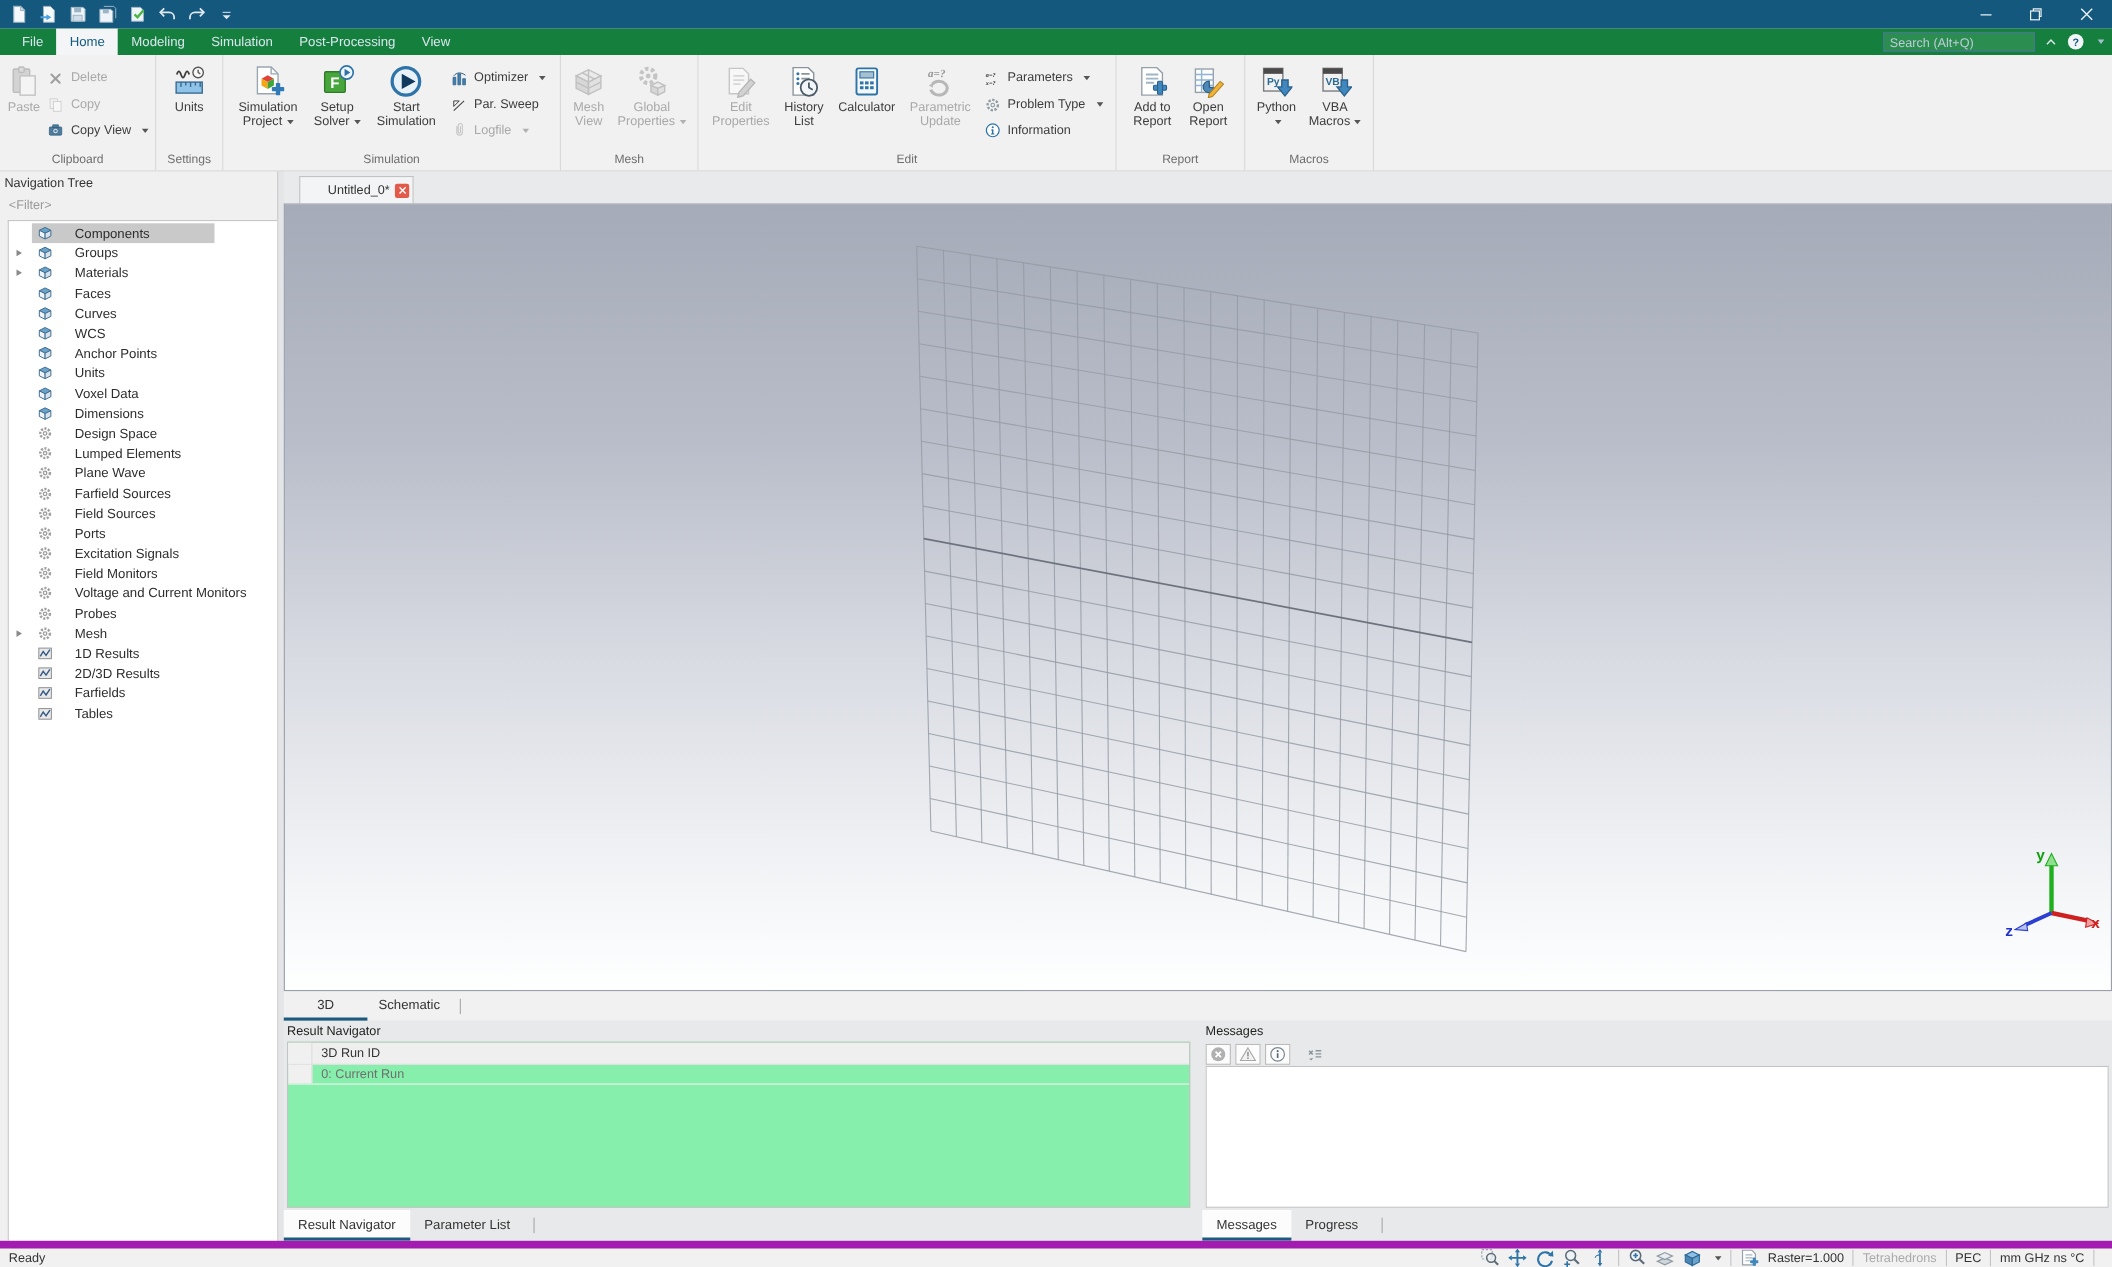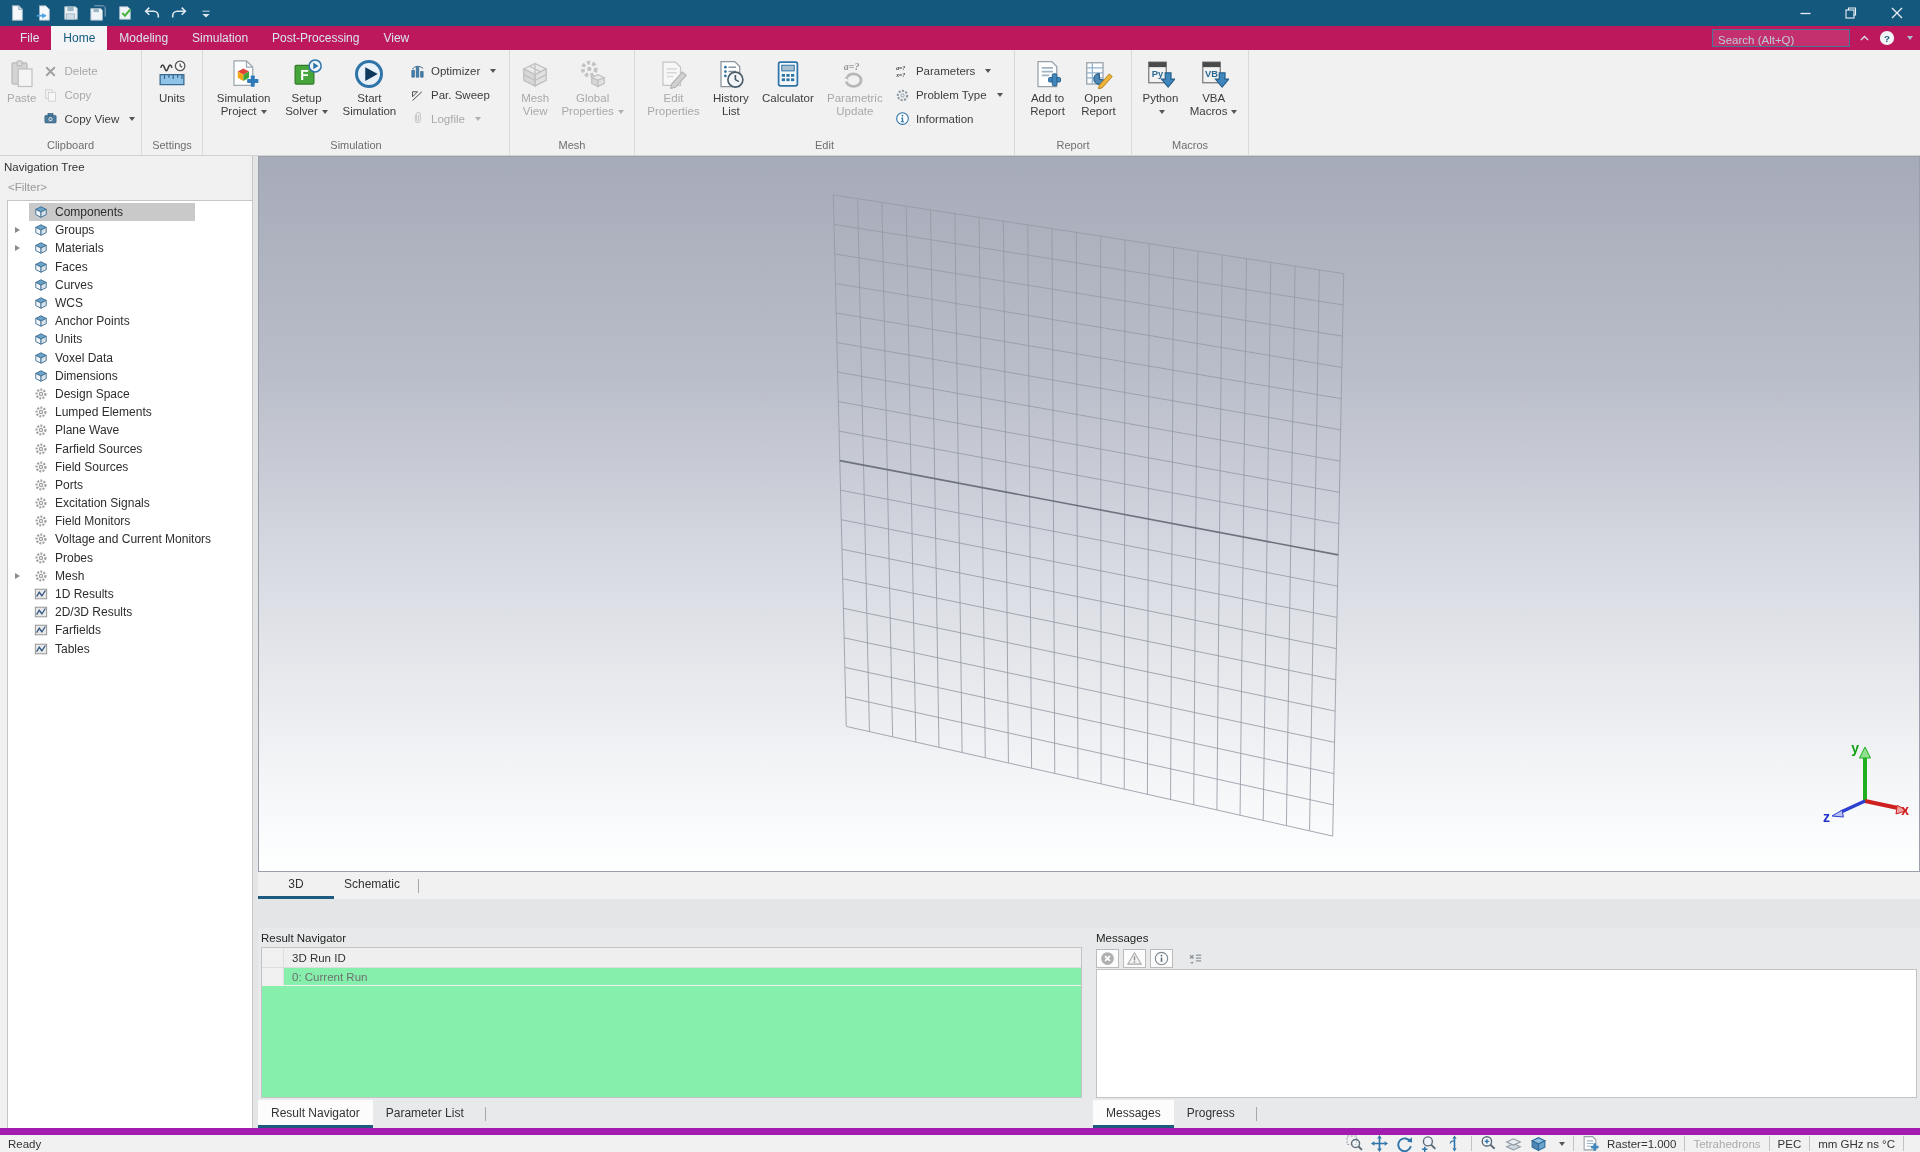--- a/index.html
+++ b/index.html
@@ -12,21 +12,21 @@
 .dd{width:0;height:0;border-left:3.5px solid transparent;border-right:3.5px solid transparent;border-top:4px solid #555;display:inline-block;margin-left:4px;vertical-align:middle}
 .dd.light{border-top-color:#a9bfcf}
 
 .titlebar{height:26px;background:#15587e;position:relative;display:flex;align-items:center}
 .qat{display:flex;align-items:center;gap:9px;padding-left:8px;position:relative;z-index:2}
 .qat-btn{width:18px;height:18px;display:inline-flex}
 .win-title{position:absolute;left:0;right:0;text-align:center;color:#eaf1f6;font-size:12px}
 .win-controls{margin-left:auto;display:flex;height:100%;position:relative;z-index:2}
 .winbtn{width:46px;height:100%;display:flex;align-items:center;justify-content:center}
 
-.menubar{height:24px;background:#be185d;display:flex;position:relative}
+.menubar{height:24px;background:#15803d;display:flex;position:relative}
 .menu-tabs{display:flex;padding-left:8px}
 .mtab{padding:0 12px;line-height:24px;color:#d9e6ef;font-size:12px;white-space:nowrap}
 .mtab.active{background:#f3f5f6;color:#155a80}
 .menu-right{position:absolute;right:7px;top:0;height:24px;display:flex;align-items:center;gap:8px}
 .searchbox{width:138px;height:18px;background:rgba(255,255,255,.10);border:1px solid #46759a;display:flex;align-items:flex-end}
 .searchbox input{flex:1;min-width:0;background:transparent;border:none;outline:none;color:#dfe8ef;font-size:11.5px;padding:0 5px;font-family:inherit}
 .searchbox input::placeholder{color:#bccdd9}
 .search-icn{width:14px;height:14px;margin-right:4px;flex:none}
 .mbtn{display:inline-flex;align-items:center}
 .mbtn svg{display:block}
@@ -51,21 +51,21 @@
 [data-name="ribbon-group-report"]{width:117px}
 [data-name="ribbon-group-macros"]{width:117px}
 
 .main{position:relative;height:972px;background:#e4e5e6}
 .navpanel{position:absolute;left:0;top:0;bottom:0;width:253px;background:#f0f0f0;border-right:1px solid #c6c6c6}
 .navpanel-head{height:20px;display:flex;align-items:center;justify-content:space-between;padding:2px 8px 0 4px;font-size:11.5px;color:#333}
 .navfilter{height:22px;line-height:22px;padding-left:8px;color:#9a9a9a;font-size:11.5px}
 .tree{position:absolute;top:44px;left:7px;right:0;bottom:0;background:#fff;border:1px solid #c6c6c6;border-right:none;border-bottom:none;padding-top:2px;overflow:hidden}
 .trow{height:18.2px;display:flex;align-items:center;position:relative;padding-left:21px;font-size:12px;color:#2d2d2d}
 .texp{position:absolute;left:7px;width:0;height:0;border-top:3.5px solid transparent;border-bottom:3.5px solid transparent;border-left:5px solid #8a8a8a}
-.tsel{display:flex;align-items:center;gap:7px;padding:0 5px;height:100%}
+.tsel{display:flex;align-items:center;gap:20px;padding:0 5px;height:100%}
 .trow.selected .tsel{background:#c9c9c9;min-width:166px}
 .tlbl{white-space:nowrap}
 
 .docarea{position:absolute;left:258px;right:0;top:0;bottom:0}
 .doctabbar{height:29px;background:#e9eaeb;position:relative}
 .doctab{position:absolute;left:14px;bottom:0;height:25px;width:104px;background:#f2f4f5;border:1px solid #c2c2c2;border-bottom:none;display:flex;align-items:center;gap:5px;padding:0 5px;font-size:11.5px;color:#333}
 .tabclose{width:13px;height:13px;background:#e25a4a;border-radius:2px;display:flex;align-items:center;justify-content:center;flex:none}
 .viewport{position:relative;height:716px;border:1px solid #99a0ab;background:linear-gradient(180deg,#a6abb9 0%,#b9bdc9 30%,#d8dbe2 58%,#f5f6f8 88%,#feffff 100%)}
 #grid-svg{position:absolute;inset:0;width:100%;height:100%}
 .axes{position:absolute;right:6px;bottom:30px;width:110px;height:100px}
@@ -813,20 +813,31 @@
                 <path d="M3 11l3-5 3 4 4-6" fill="none" stroke="#355a86" stroke-width="1.5"></path>
               </svg>
             </span>
             <span class="tlbl">Tables</span>
           </span>
         </div>
       </div>
   </aside>
 
   <div class="docarea" data-name="document-area">
+    <div class="doctabbar" data-name="document-tab-bar">
+      <div class="doctab" data-name="document-tab">
+        <span class="icn s15" data-name="project-document-icon"></span>
+        <span data-name="document-tab-label">Untitled_0*</span>
+        <span class="tabclose" data-name="document-tab-close-button">
+          <svg width="8" height="8" viewBox="0 0 10 10" data-name="close-icon">
+              <path d="M1.5 1.5l7 7M8.5 1.5l-7 7" stroke="#fff" stroke-width="1.6"></path>
+            </svg>
+        </span>
+      </div>
+    </div>
 
     <div class="viewport" data-name="viewport-3d">
       <svg id="grid-svg" viewBox="0 0 1662 716" preserveAspectRatio="none" data-name="model-grid-plane">
           <line x1="575" y1="38" x2="588" y2="571" stroke="#959ba5" stroke-width="1" stroke-opacity=".85"></line>
           <line x1="599.3333333333334" y1="41.76190476190476" x2="611.1904761904761" y2="576.2380952380952" stroke="#959ba5" stroke-width="1" stroke-opacity=".85"></line>
           <line x1="623.6666666666666" y1="45.523809523809526" x2="634.3809523809524" y2="581.4761904761905" stroke="#959ba5" stroke-width="1" stroke-opacity=".85"></line>
           <line x1="648" y1="49.285714285714285" x2="657.5714285714286" y2="586.7142857142857" stroke="#959ba5" stroke-width="1" stroke-opacity=".85"></line>
           <line x1="672.3333333333334" y1="53.04761904761905" x2="680.7619047619048" y2="591.952380952381" stroke="#959ba5" stroke-width="1" stroke-opacity=".85"></line>
           <line x1="696.6666666666666" y1="56.80952380952381" x2="703.952380952381" y2="597.1904761904761" stroke="#959ba5" stroke-width="1" stroke-opacity=".85"></line>
           <line x1="721" y1="60.57142857142857" x2="727.1428571428571" y2="602.4285714285714" stroke="#959ba5" stroke-width="1" stroke-opacity=".85"></line>

